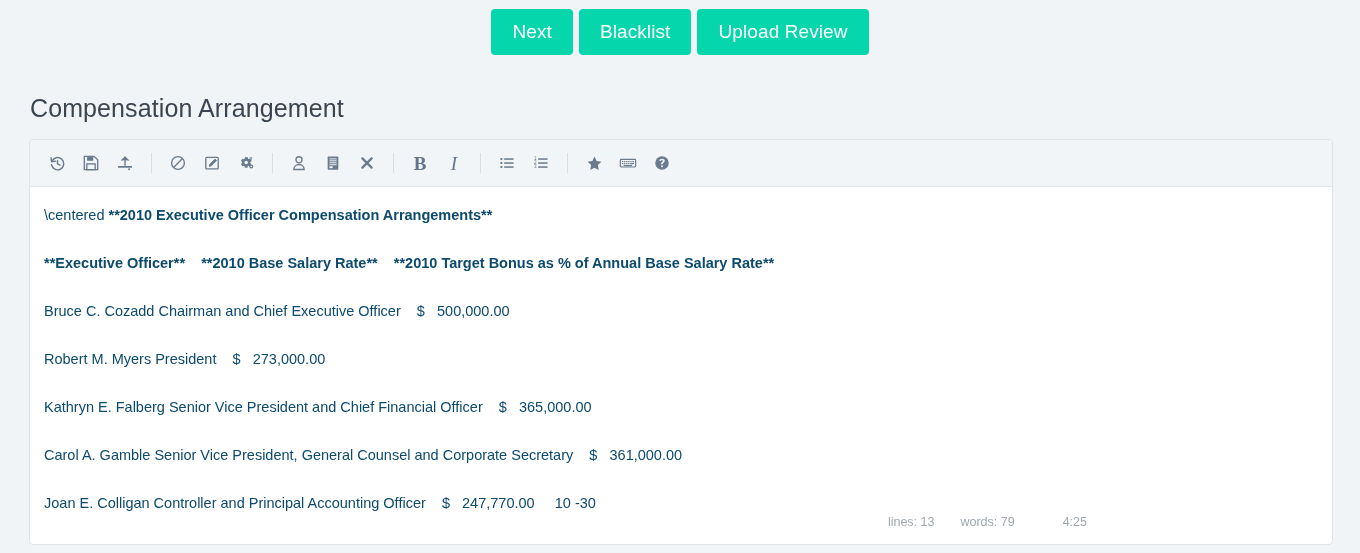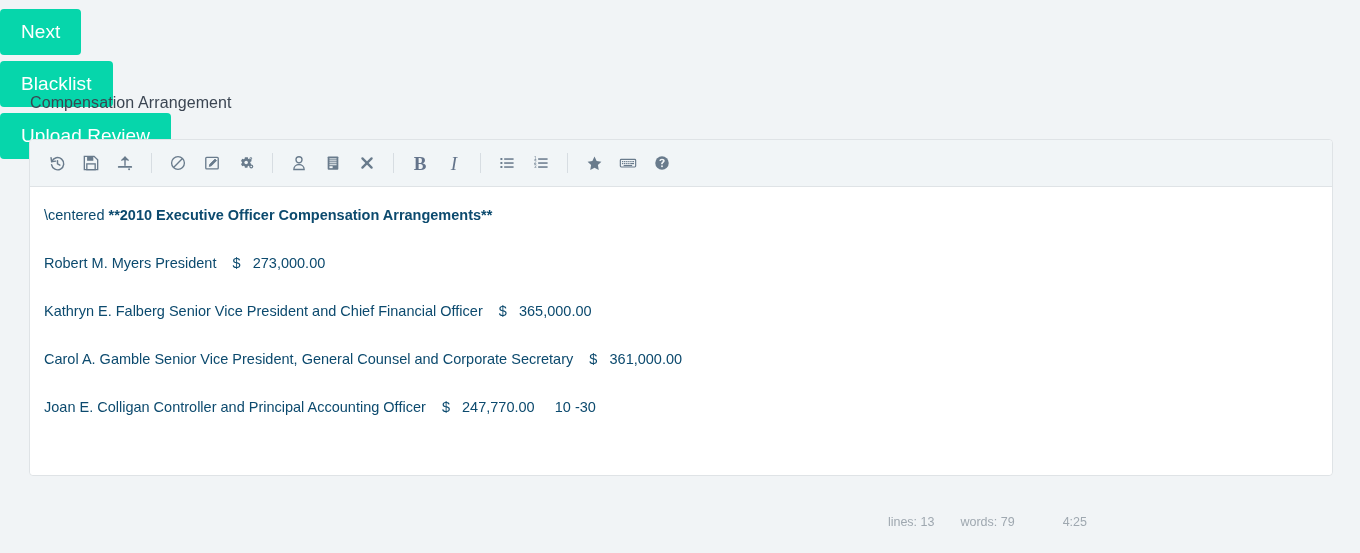--- a/index.html
+++ b/index.html
@@ -15,41 +15,40 @@
     position: relative;
   }
 
   
   .action-bar {
     display: flex;
     justify-content: center;
     align-items: flex-start;
     gap: 6px;
     padding-top: 9px;
-    flex-direction: column;
   }
   .action-btn {
     background: #06d6ab;
     color: #ffffff;
     border: none;
     border-radius: 4px;
     font-family: "Liberation Sans", sans-serif;
     font-size: 19px;
     line-height: 1;
     padding: 13px 21px 14px 21px;
     cursor: pointer;
     letter-spacing: .1px;
   }
 
   
   .page-title {
     position: absolute;
     left: 30px;
     top: 94px;
-    font-size: 16px;
+    font-size: 25px;
     color: #3b4552;
     font-weight: 400;
     letter-spacing: .1px;
   }
 
   
   .editor {
     position: absolute;
     left: 29px;
     top: 139px;
@@ -287,20 +286,22 @@
         <circle cx="9" cy="9" r="7.6"></circle>
         <path d="M9 4.1c-1.7 0-2.9 1-3.1 2.5l1.9.25c.1-.75.55-1.2 1.2-1.2.6 0 1 .38 1 .92 0 .5-.25.8-.9 1.3-.8.6-1.12 1.1-1.05 2.1l.03.4h1.85v-.3c0-.55.2-.85.9-1.38.85-.63 1.25-1.2 1.25-2.12 0-1.5-1.2-2.47-3.08-2.47z" fill="#f1f5f7"></path>
         <circle cx="9" cy="12.6" r="1.05" fill="#f1f5f7"></circle>
       </svg>
     </div>
 
   </div>
 
   <div class="editor-body">
     <div class="doc-line"><span>\centered </span><span class="b">**2010 Executive Officer Compensation Arrangements**</span></div>
+    <div class="doc-line"><span class="b">**Executive Officer**    **2010 Base Salary Rate**    **2010 Target Bonus as % of Annual Base Salary Rate**</span></div>
+    <div class="doc-line"><span>Bruce C. Cozadd Chairman and Chief Executive Officer    $   500,000.00</span></div>
     <div class="doc-line"><span>Robert M. Myers President    $   273,000.00</span></div>
     <div class="doc-line"><span>Kathryn E. Falberg Senior Vice President and Chief Financial Officer    $   365,000.00</span></div>
     <div class="doc-line"><span>Carol A. Gamble Senior Vice President, General Counsel and Corporate Secretary    $   361,000.00</span></div>
     <div class="doc-line"><span>Joan E. Colligan Controller and Principal Accounting Officer    $   247,770.00     10 -30</span></div>
   </div>
 
 </div>
 
 <div class="status-bar">
   <span class="status-item">lines: 13</span>

